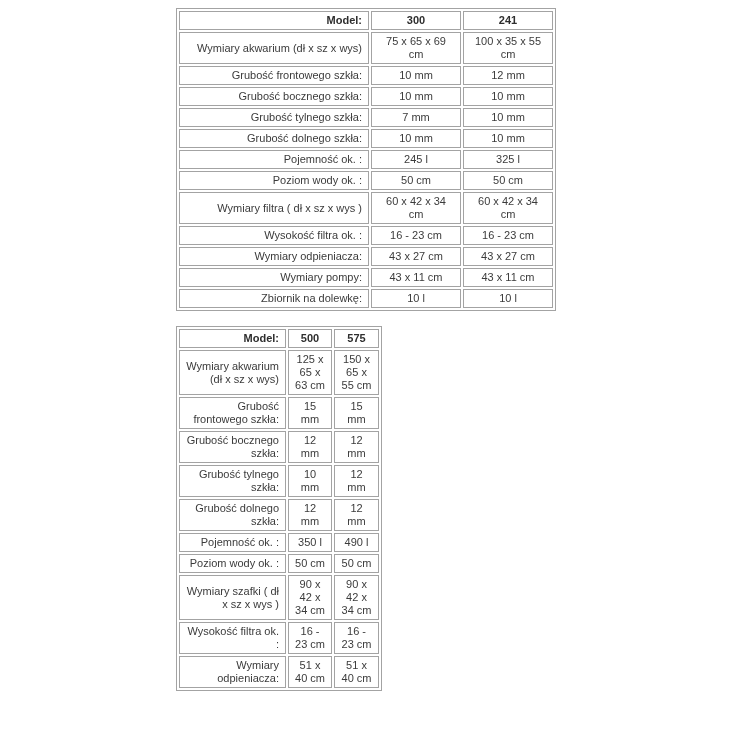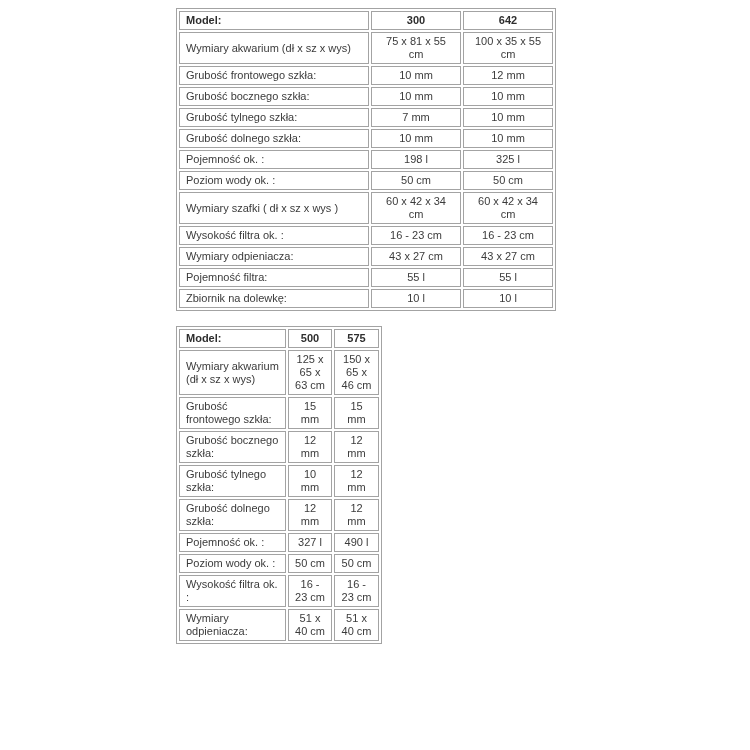--- a/index.html
+++ b/index.html
@@ -27,44 +27,44 @@
   table.spec td {
     border: 1px solid #a3a3a3;
     font-size: 11px;
     line-height: 13px;
     padding: 2px 6px;
     height: 13px;
     vertical-align: middle;
     background: #ffffff;
     overflow: hidden;
   }
-  table.spec td.label { text-align: left; }
+  table.spec td.label { text-align: right; }
   table.spec td.value { text-align: center; }
   table.spec tr.header-row td { font-weight: bold; color: #2e2e2e; }
 </style>
 </head>
 <body>
 
 <div class="page">
 
   <table class="spec t1">
     <colgroup>
       <col style="width:190px">
       <col style="width:90px">
       <col style="width:90px">
     </colgroup>
     <tbody>
         <tr class="header-row">
           <td class="label">Model:</td>
           <td class="value">300</td>
-          <td class="value">642</td>
+          <td class="value">241</td>
         </tr>
         <tr>
           <td class="label">Wymiary akwarium (dł x sz x wys)</td>
-          <td class="value">75 x 81 x 55 cm</td>
+          <td class="value">75 x 65 x 69 cm</td>
           <td class="value">100 x 35 x 55 cm</td>
         </tr>
         <tr>
           <td class="label">Grubość frontowego szkła:</td>
           <td class="value">10 mm</td>
           <td class="value">12 mm</td>
         </tr>
         <tr>
           <td class="label">Grubość bocznego szkła:</td>
           <td class="value">10 mm</td>
@@ -75,47 +75,47 @@
           <td class="value">7 mm</td>
           <td class="value">10 mm</td>
         </tr>
         <tr>
           <td class="label">Grubość dolnego szkła:</td>
           <td class="value">10 mm</td>
           <td class="value">10 mm</td>
         </tr>
         <tr>
           <td class="label">Pojemność ok. :</td>
-          <td class="value">198 l</td>
+          <td class="value">245 l</td>
           <td class="value">325 l</td>
         </tr>
         <tr>
           <td class="label">Poziom wody ok. :</td>
           <td class="value">50 cm</td>
           <td class="value">50 cm</td>
         </tr>
         <tr>
-          <td class="label">Wymiary szafki ( dł x sz x wys )</td>
+          <td class="label">Wymiary filtra ( dł x sz x wys )</td>
           <td class="value">60 x 42 x 34 cm</td>
           <td class="value">60 x 42 x 34 cm</td>
         </tr>
         <tr>
           <td class="label">Wysokość filtra ok. :</td>
           <td class="value">16 - 23 cm</td>
           <td class="value">16 - 23 cm</td>
         </tr>
         <tr>
           <td class="label">Wymiary odpieniacza:</td>
           <td class="value">43 x 27 cm</td>
           <td class="value">43 x 27 cm</td>
         </tr>
         <tr>
-          <td class="label">Pojemność filtra:</td>
-          <td class="value">55 l</td>
-          <td class="value">55 l</td>
+          <td class="label">Wymiary pompy:</td>
+          <td class="value">43 x 11 cm</td>
+          <td class="value">43 x 11 cm</td>
         </tr>
         <tr>
           <td class="label">Zbiornik na dolewkę:</td>
           <td class="value">10 l</td>
           <td class="value">10 l</td>
         </tr>
       </tbody>
   </table>
 
   <table class="spec t2">
@@ -126,21 +126,21 @@
     </colgroup>
     <tbody>
         <tr class="header-row">
           <td class="label">Model:</td>
           <td class="value">500</td>
           <td class="value">575</td>
         </tr>
         <tr>
           <td class="label">Wymiary akwarium (dł x sz x wys)</td>
           <td class="value">125 x 65 x 63 cm</td>
-          <td class="value">150 x 65 x 46 cm</td>
+          <td class="value">150 x 65 x 55 cm</td>
         </tr>
         <tr>
           <td class="label">Grubość frontowego szkła:</td>
           <td class="value">15 mm</td>
           <td class="value">15 mm</td>
         </tr>
         <tr>
           <td class="label">Grubość bocznego szkła:</td>
           <td class="value">12 mm</td>
           <td class="value">12 mm</td>
@@ -150,27 +150,32 @@
           <td class="value">10 mm</td>
           <td class="value">12 mm</td>
         </tr>
         <tr>
           <td class="label">Grubość dolnego szkła:</td>
           <td class="value">12 mm</td>
           <td class="value">12 mm</td>
         </tr>
         <tr>
           <td class="label">Pojemność ok. :</td>
-          <td class="value">327 l</td>
+          <td class="value">350 l</td>
           <td class="value">490 l</td>
         </tr>
         <tr>
           <td class="label">Poziom wody ok. :</td>
           <td class="value">50 cm</td>
           <td class="value">50 cm</td>
+        </tr>
+        <tr>
+          <td class="label">Wymiary szafki ( dł x sz x wys )</td>
+          <td class="value">90 x 42 x 34 cm</td>
+          <td class="value">90 x 42 x 34 cm</td>
         </tr>
         <tr>
           <td class="label">Wysokość filtra ok. :</td>
           <td class="value">16 - 23 cm</td>
           <td class="value">16 - 23 cm</td>
         </tr>
         <tr>
           <td class="label">Wymiary odpieniacza:</td>
           <td class="value">51 x 40 cm</td>
           <td class="value">51 x 40 cm</td>

